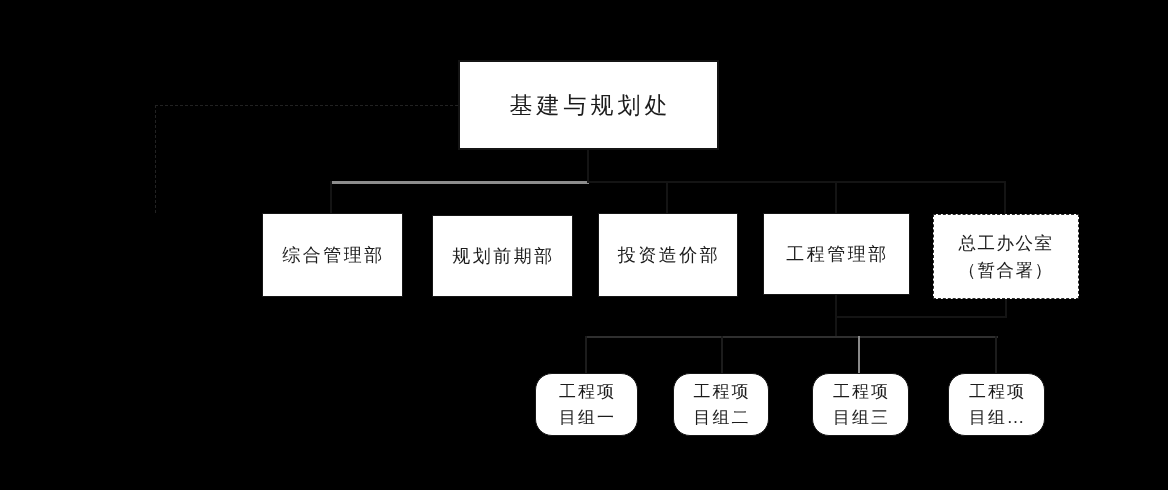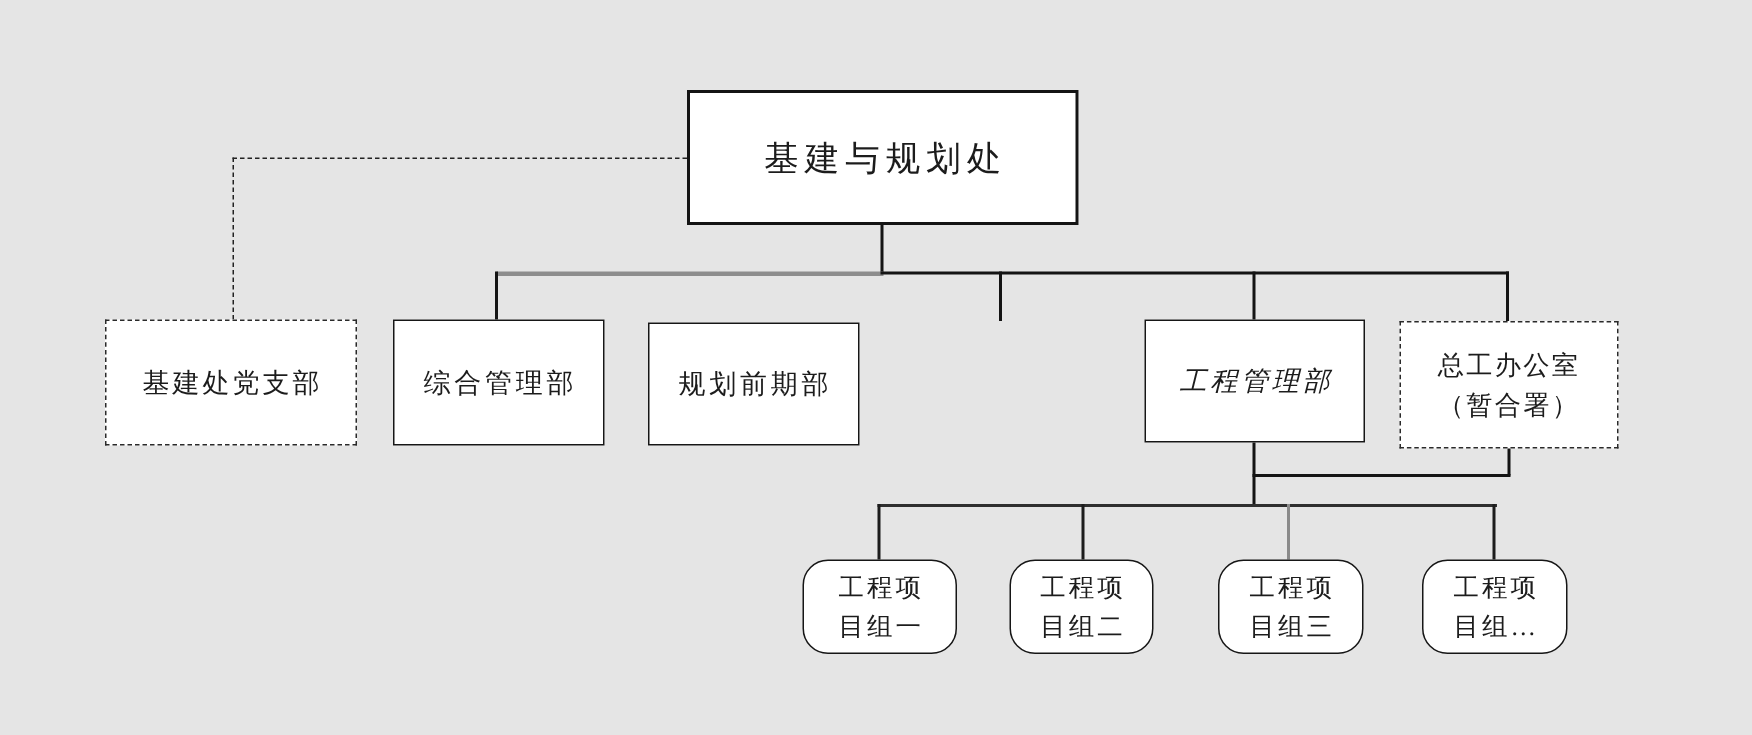--- a/index.html
+++ b/index.html
@@ -1,19 +1,19 @@
 <!DOCTYPE html>
 <html><head>
 <meta charset="utf-8">
 <style>
   html,body{margin:0;padding:0;background:#ffffff;}
   .canvas{
     position:relative;
     width:1168px;height:490px;
-    background:#e5e5e5;
+    background:#000000;
     font-family:"Liberation Serif","DejaVu Serif",serif;
     color:#1c1c1c;
     overflow:hidden;
   }
   .box{
     position:absolute;
     box-sizing:border-box;
     display:flex;
     flex-direction:column;
     align-items:center;
@@ -25,21 +25,21 @@
   .dashedbox{border:1px dashed #2a2a2a;}
   .root{
     left:458px;top:60px;width:261px;height:90px;
     border:2px solid #141414;
     font-size:23px;letter-spacing:4px;padding-left:4px;
   }
   .b-party{left:70px;top:213px;width:168px;height:84px;font-size:18px;letter-spacing:2px;padding-left:2px;}
   .b-d1{left:262px;top:213px;width:141px;height:84px;font-size:18px;letter-spacing:2.5px;padding-left:2px;}
   .b-d2{left:432px;top:215px;width:141px;height:82px;font-size:18px;letter-spacing:2.5px;padding-left:2px;}
   .b-d3{left:598px;top:213px;width:140px;height:84px;font-size:18px;letter-spacing:2.5px;padding-left:2px;}
-  .b-d4{left:763px;top:213px;width:147px;height:82px;font-size:18px;letter-spacing:2.5px;padding-left:2px;font-style:italic;}
+  .b-d4{left:763px;top:213px;width:147px;height:82px;font-size:18px;letter-spacing:2.5px;padding-left:2px;}
   .b-d5{left:933px;top:214px;width:146px;height:85px;font-size:17.5px;letter-spacing:1.5px;line-height:27px;text-align:right;}
   .b-g1{left:535px;top:373px;width:103px;height:63px;}
   .b-g2{left:673px;top:373px;width:96px;height:63px;}
   .b-g3{left:812px;top:373px;width:97px;height:63px;}
   .b-g4{left:948px;top:373px;width:97px;height:63px;}
   .group{font-size:17px;letter-spacing:2px;line-height:26px;padding-left:2px;border-radius:17px;}
   .box span{display:block;}
   .ln{position:absolute;}
   .dash-h{left:155px;top:105px;width:303px;height:0;border-top:1px dashed #222222;}
   .dash-v{left:155px;top:105px;width:0;height:108px;border-left:1px dashed #222222;}
@@ -79,32 +79,32 @@
   <div class="ln rail2"></div>
   <div class="ln gdrop1"></div>
   <div class="ln gdrop2"></div>
   <div class="ln gdrop3"></div>
   <div class="ln gdrop4"></div>
 
   <div class="box root">
     <span>基建与规划处</span>
   </div>
 
-  <div class="box dashedbox b-party">
-    <span>基建处党支部</span>
-  </div>
 
   <div class="box solid b-d1">
     <span>综合管理部</span>
   </div>
 
   <div class="box solid b-d2">
     <span>规划前期部</span>
   </div>
 
+  <div class="box solid b-d3">
+    <span>投资造价部</span>
+  </div>
 
   <div class="box solid b-d4">
     <span>工程管理部</span>
   </div>
 
   <div class="box dashedbox b-d5">
     <span>总工办公室</span>
     <span>（暂合署）</span>
   </div>
 

